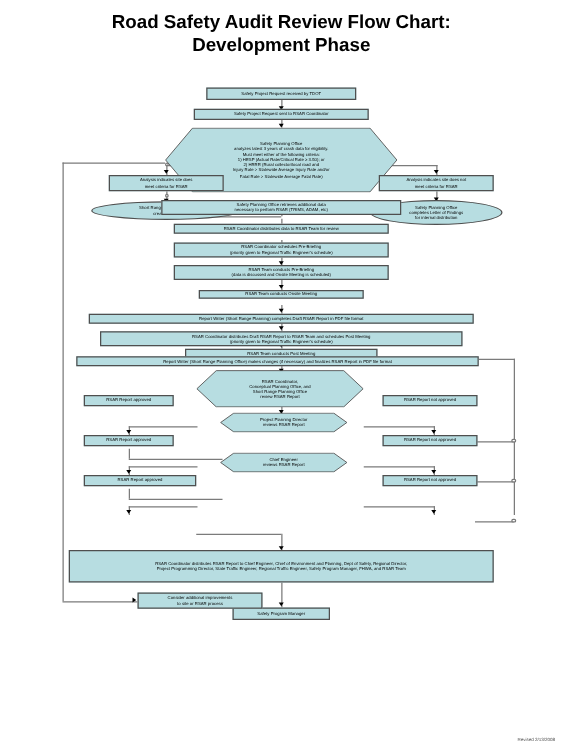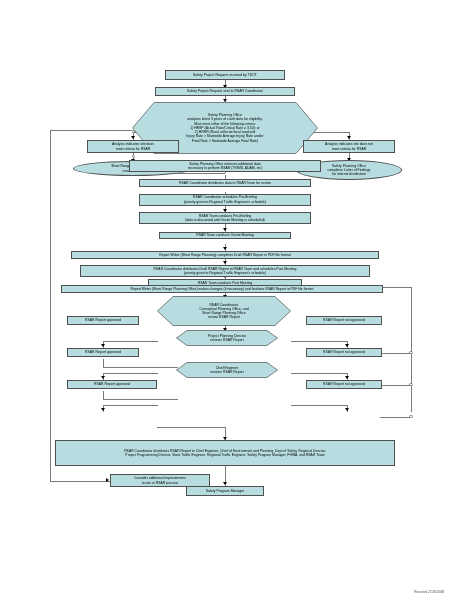--- a/index.html
+++ b/index.html
@@ -69,20 +69,22 @@
     position:absolute;right:6px;bottom:6px;
     font-size:3.6px;color:#4d4d4d;
   }
 </style>
 </head>
 <body>
 
 <div id="chart-root">
 
   <div class="title">
+    <div>Road Safety Audit Review Flow Chart:</div>
+    <div>Development Phase</div>
   </div>
 
   <div class="ln lnv" style="left:224.5px;top:80px;height:8px;"></div>
   <div class="arrow" style="left:222.5px;top:85px;"></div>
 
   <div class="ln lnv" style="left:224.5px;top:96px;height:6px;"></div>
   <div class="arrow" style="left:222.5px;top:99px;"></div>
 
   <div class="ln lnh" style="left:133px;top:131.5px;width:42px;"></div>
   <div class="ln lnv" style="left:133px;top:131.5px;height:9px;"></div>

